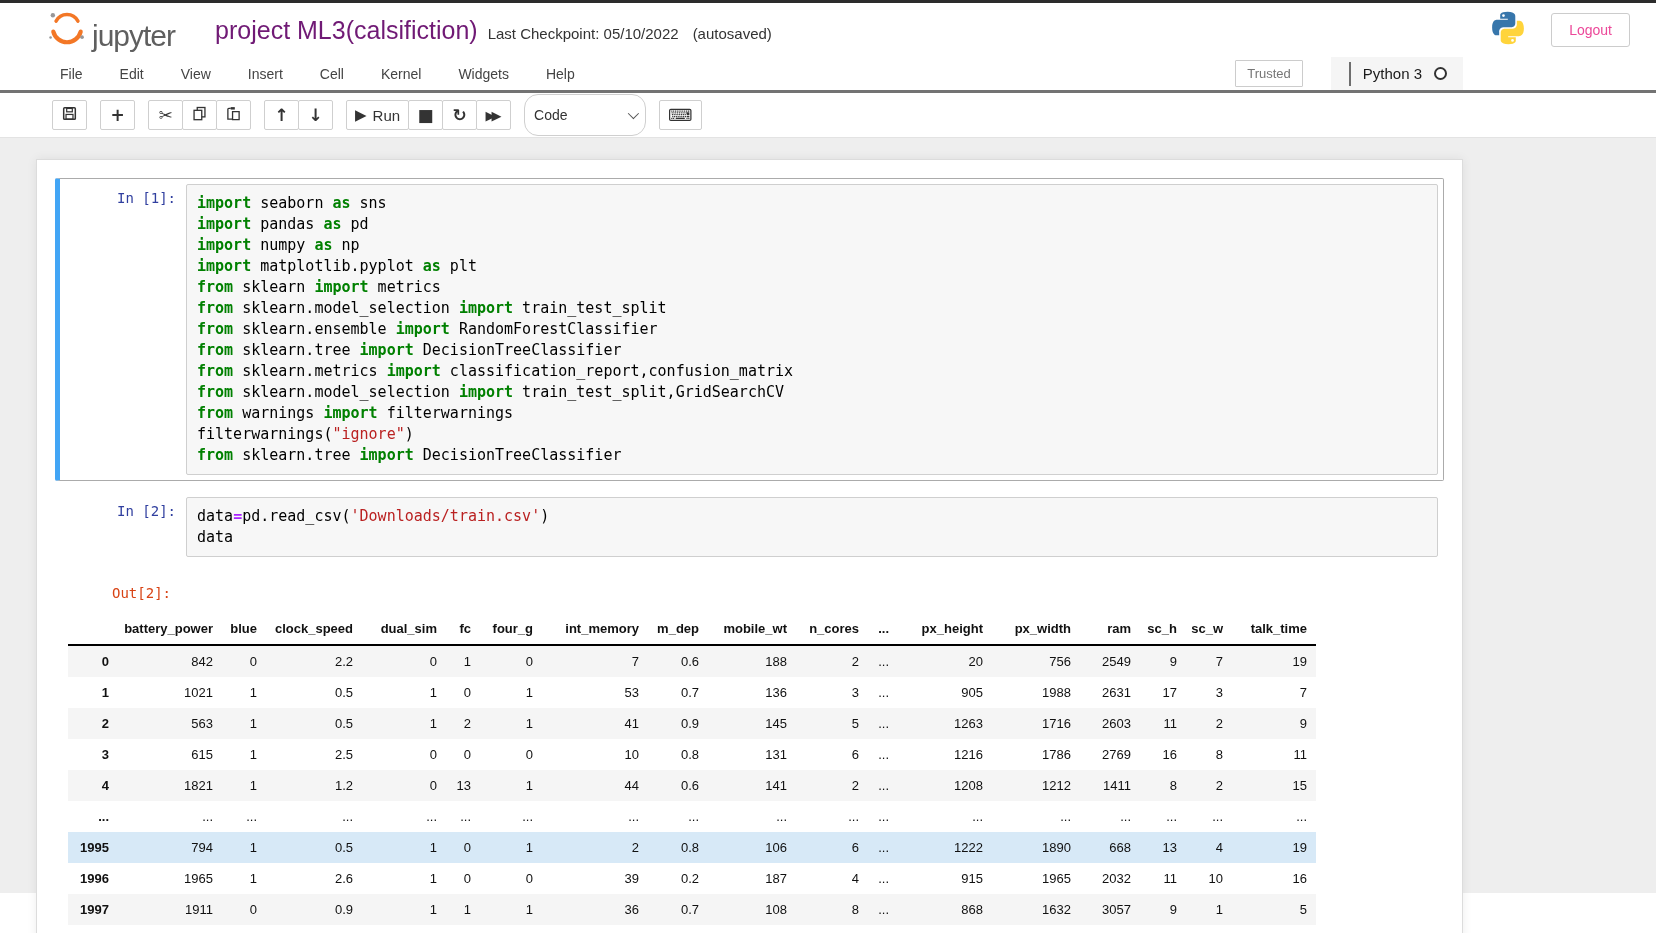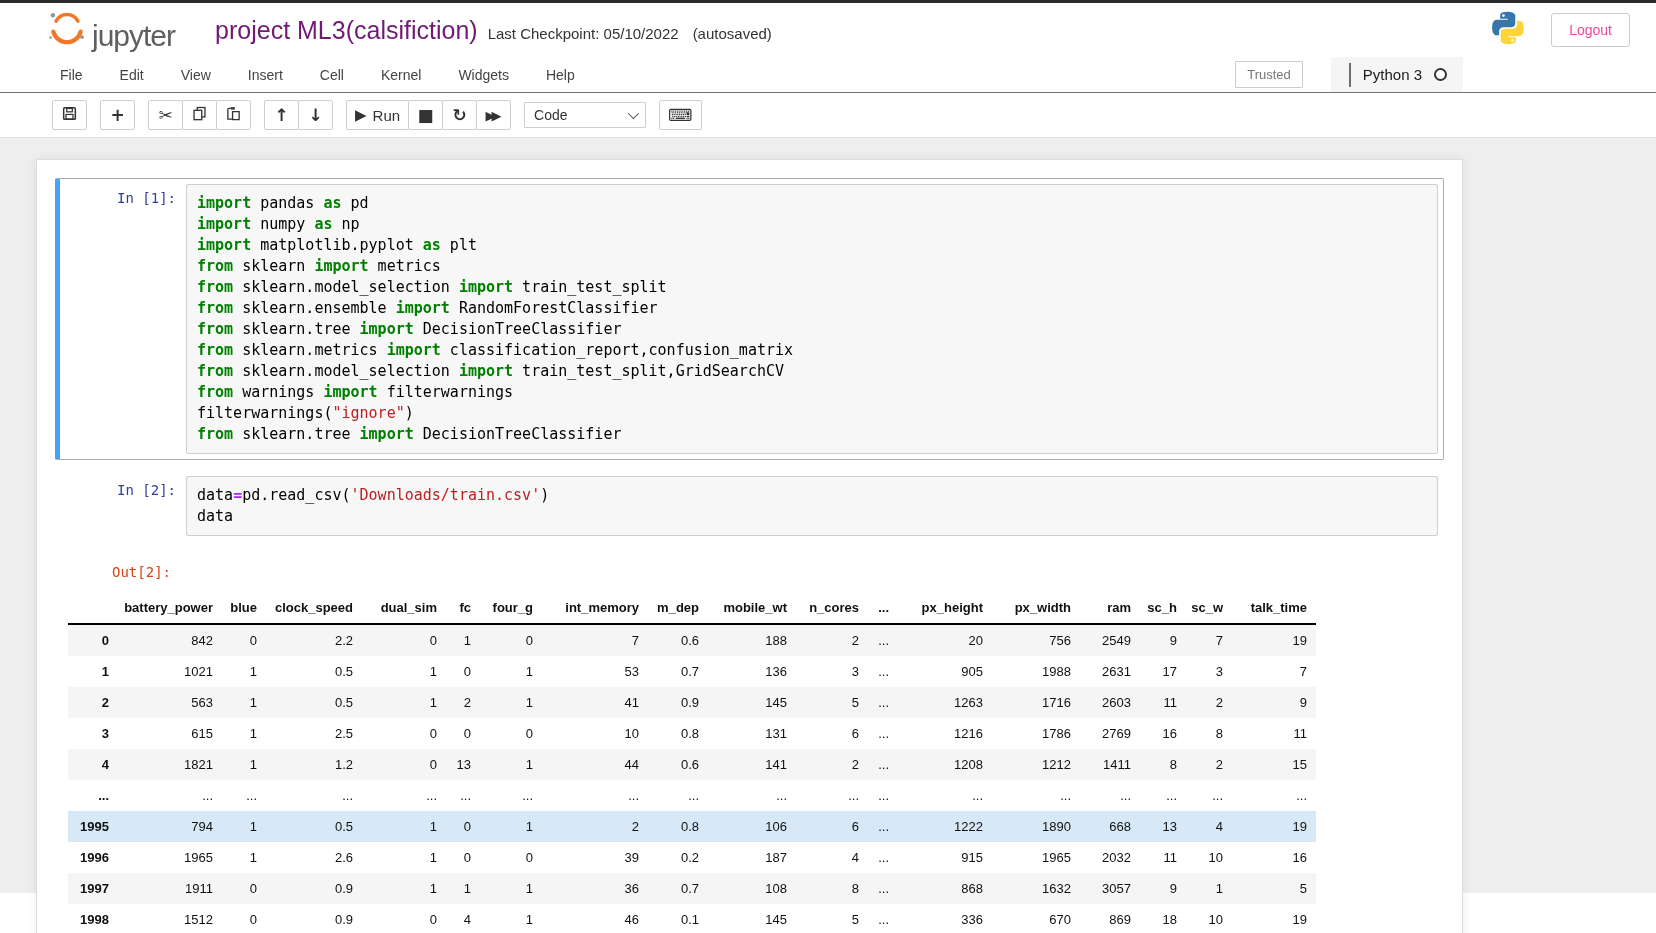--- a/index.html
+++ b/index.html
@@ -15,21 +15,21 @@
   .titlebar { display:flex; align-items:baseline; margin-left:40px; }
   .nb-title { font-size:25px; color:#701a75; }
   .checkpoint { font-size:15px; color:#333; margin-left:10px; }
   .autosaved { font-size:15px; color:#333; margin-left:14px; }
   .header-right { margin-left:auto; display:flex; align-items:center; gap:24px; }
   .logout-btn { border:1px solid #cccccc; border-radius:3px; background:#fff; padding:8px 17px;
     font-size:14px; color:#ec4899; cursor:pointer; font-family:"Liberation Sans", sans-serif;text-align:center;}
 
   
   .menubar { display:flex; align-items:center; height:36px; padding-left:60px; padding-right:193px;
-    border-bottom:1px solid #737373; background:#fff; }
+    border-bottom:3px solid #737373; background:#fff; }
   .menu-items { display:flex; gap:37px; }
   .menu-item { font-size:14px; color:#444; cursor:pointer; }
   .menubar-right { margin-left:auto; display:flex; align-items:center; height:100%; }
   .trusted-btn { border:1px solid #cccccc; background:#fff; color:#767676; font-size:13px;
     padding:5px 11px; border-radius:1px; font-family:"Liberation Sans", sans-serif;}
   .kernel-area { display:flex; align-items:center; gap:12px; background:#f5f5f5; height:100%;
     margin-left:28px; padding:0 16px 0 18px; }
   .kernel-divider { width:2px; height:24px; background:#6e6e6e; }
   .kernel-name { font-size:15px; color:#1a1a1a; }
   .kernel-status { width:13px; height:13px; border:2px solid #333; border-radius:50%; background:#fff; }
@@ -38,21 +38,21 @@
   .toolbar { display:flex; align-items:center; height:45px; padding-left:52px; gap:13px;
     background:#fff; border-bottom:1px solid #e3e3e3; }
   .btn-group { display:flex; }
   .tb-btn { height:30px; min-width:35px; padding:0 8px; background:#fff; border:1px solid #cfcfcf;
     border-radius:2px; color:#333; font-size:14px; display:flex; align-items:center; justify-content:center;
     gap:6px; cursor:pointer; font-family:"DejaVu Sans", sans-serif; }
   .btn-group .tb-btn + .tb-btn { margin-left:-1px; }
   .glyph { font-size:15px; line-height:1; }
   .glyph-big { font-size:17px; line-height:1; }
   .ff { letter-spacing:-4px; font-size:13px; padding-right:4px;}
-  .cell-type-select { height:26px; width:122px; border:1px solid #cfcfcf; border-radius:1px;
+  .cell-type-select { height:42px; width:122px; border:1px solid #cfcfcf; border-radius:14px;
     display:flex; align-items:center; padding:0 9px; font-size:14px; color:#333; cursor:pointer; background:#fff;}
   .cell-type-select .chev { margin-left:auto; width:8px; height:8px; border-right:1.5px solid #555;
     border-bottom:1.5px solid #555; transform:rotate(45deg) translateY(-2px); }
 
   
   .page { background:#eeeeee; height:755px; }
   .notebook-container { width:1427px; margin-left:36px; background:#fff; border:1px solid #dcdcdc;
     box-shadow:0 0 10px rgba(0,0,0,0.07); min-height:790px; padding:18px 0 30px 0; position:relative; top:21px; }
 
   .cell { display:flex; margin:0 18px 10px 18px; padding:5px; border:1px solid transparent;
@@ -210,20 +210,21 @@
     </button>
   </div>
 </div>
 
 <div class="page">
   <div class="notebook-container">
 
     <div class="cell selected">
       <div class="prompt-col in-prompt">In [1]:</div>
       <div class="input-box">
+          <div class="code-line"><span class="tok-k">import</span><span class="tok-p"> seaborn </span><span class="tok-k">as</span><span class="tok-p"> sns</span></div>
           <div class="code-line"><span class="tok-k">import</span><span class="tok-p"> pandas </span><span class="tok-k">as</span><span class="tok-p"> pd</span></div>
           <div class="code-line"><span class="tok-k">import</span><span class="tok-p"> numpy </span><span class="tok-k">as</span><span class="tok-p"> np</span></div>
           <div class="code-line"><span class="tok-k">import</span><span class="tok-p"> matplotlib.pyplot </span><span class="tok-k">as</span><span class="tok-p"> plt</span></div>
           <div class="code-line"><span class="tok-k">from</span><span class="tok-p"> sklearn </span><span class="tok-k">import</span><span class="tok-p"> metrics</span></div>
           <div class="code-line"><span class="tok-k">from</span><span class="tok-p"> sklearn.model_selection </span><span class="tok-k">import</span><span class="tok-p"> train_test_split</span></div>
           <div class="code-line"><span class="tok-k">from</span><span class="tok-p"> sklearn.ensemble </span><span class="tok-k">import</span><span class="tok-p"> RandomForestClassifier</span></div>
           <div class="code-line"><span class="tok-k">from</span><span class="tok-p"> sklearn.tree </span><span class="tok-k">import</span><span class="tok-p"> DecisionTreeClassifier</span></div>
           <div class="code-line"><span class="tok-k">from</span><span class="tok-p"> sklearn.metrics </span><span class="tok-k">import</span><span class="tok-p"> classification_report,confusion_matrix</span></div>
           <div class="code-line"><span class="tok-k">from</span><span class="tok-p"> sklearn.model_selection </span><span class="tok-k">import</span><span class="tok-p"> train_test_split,GridSearchCV</span></div>
           <div class="code-line"><span class="tok-k">from</span><span class="tok-p"> warnings </span><span class="tok-k">import</span><span class="tok-p"> filterwarnings</span></div>

